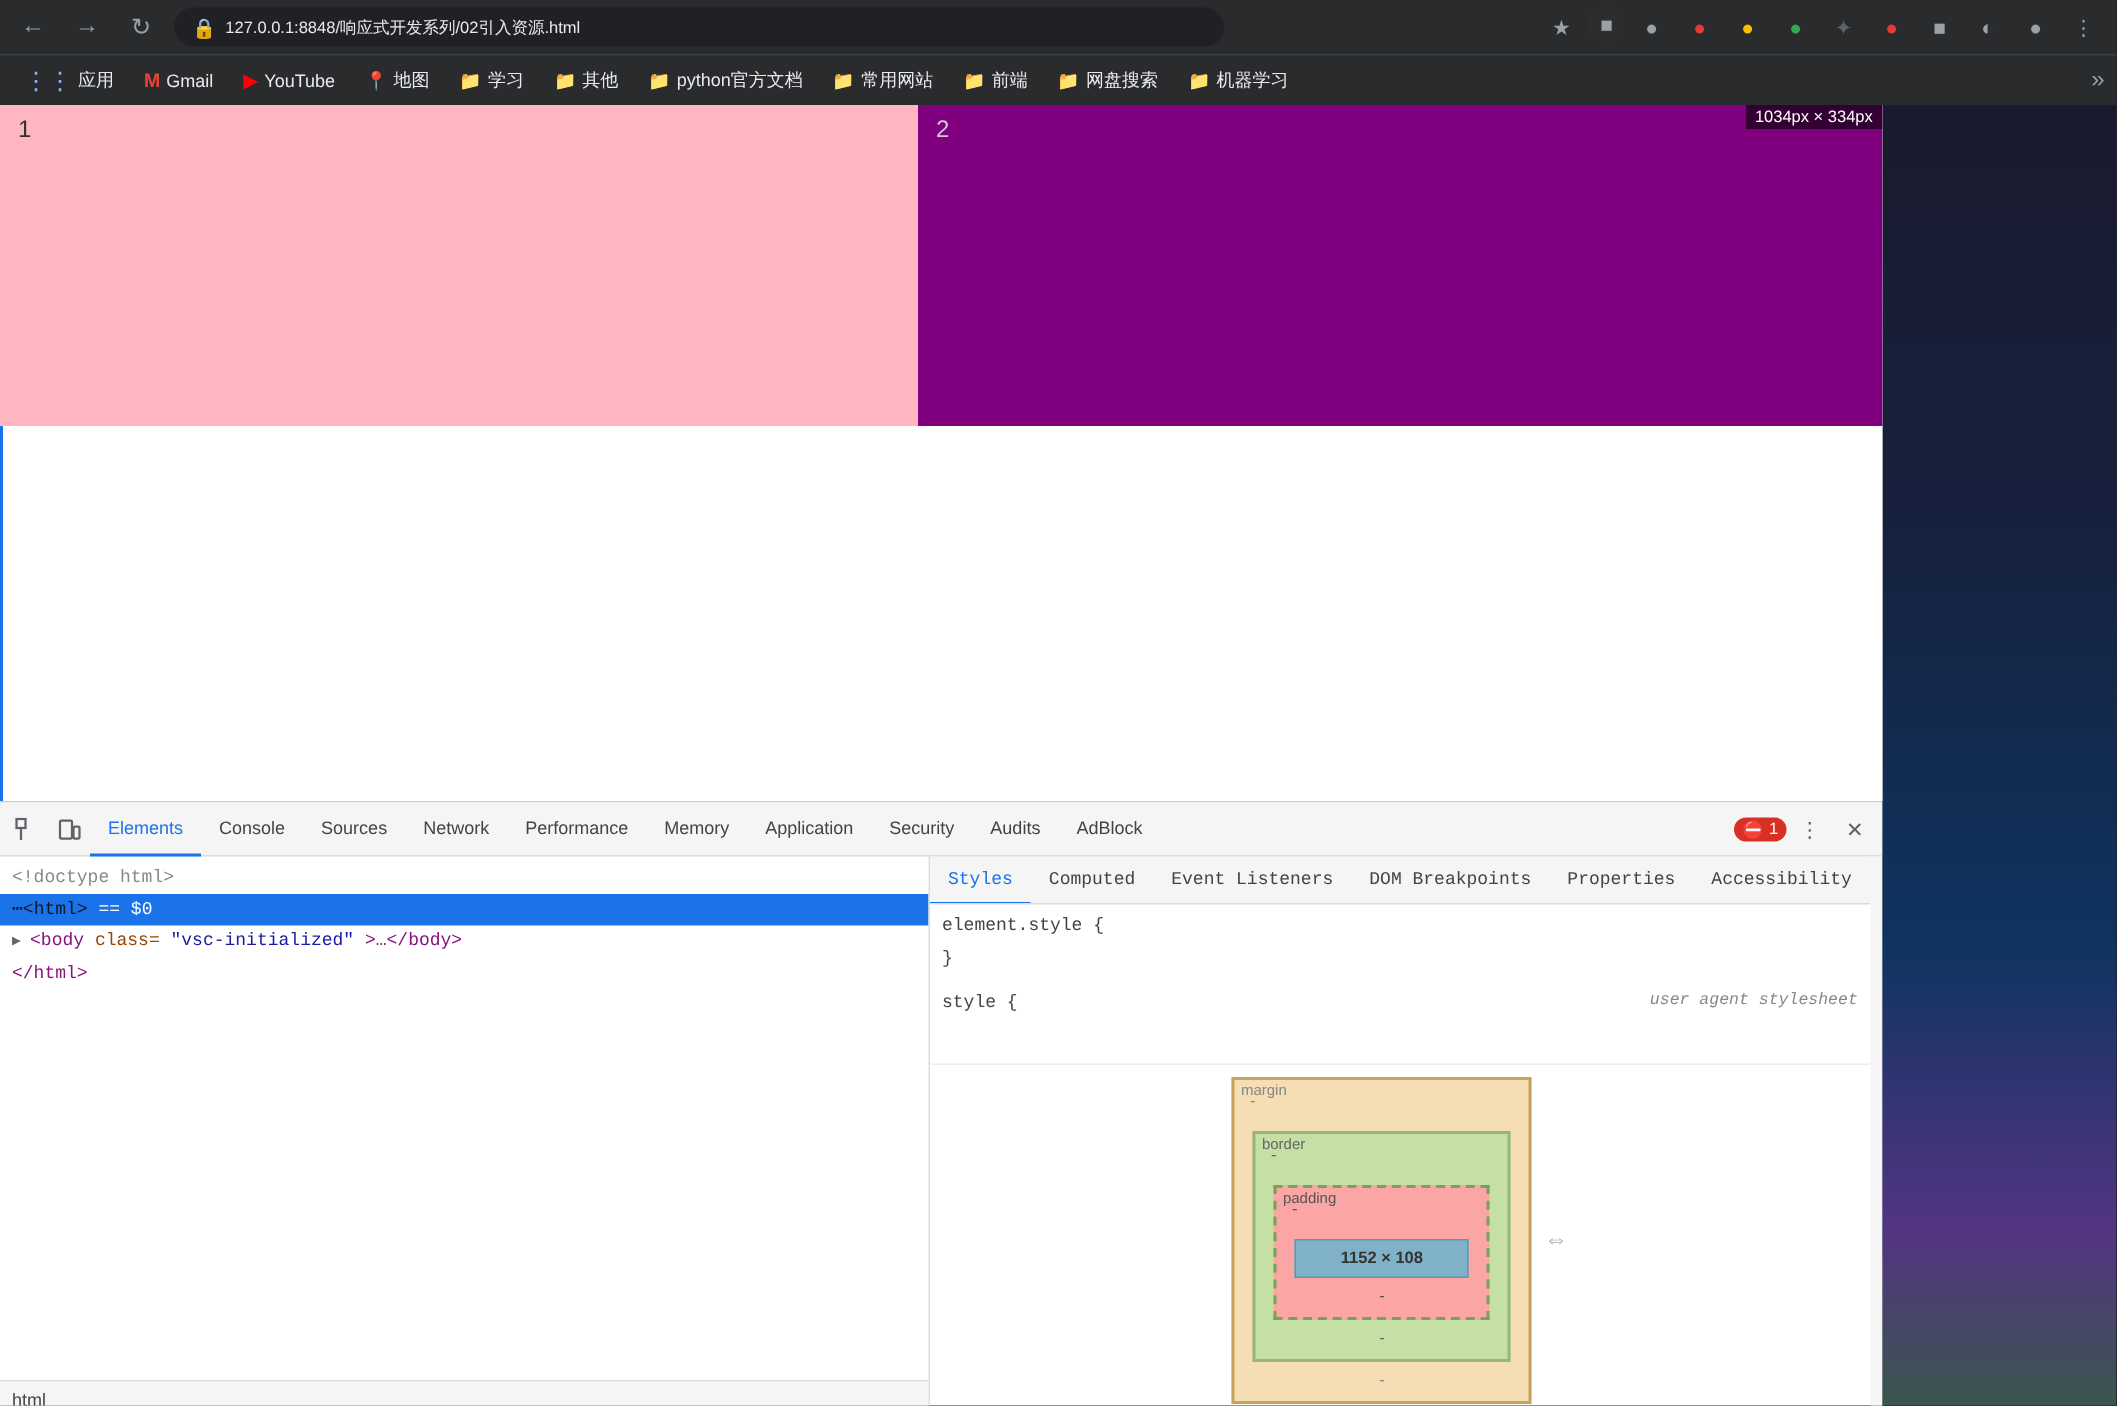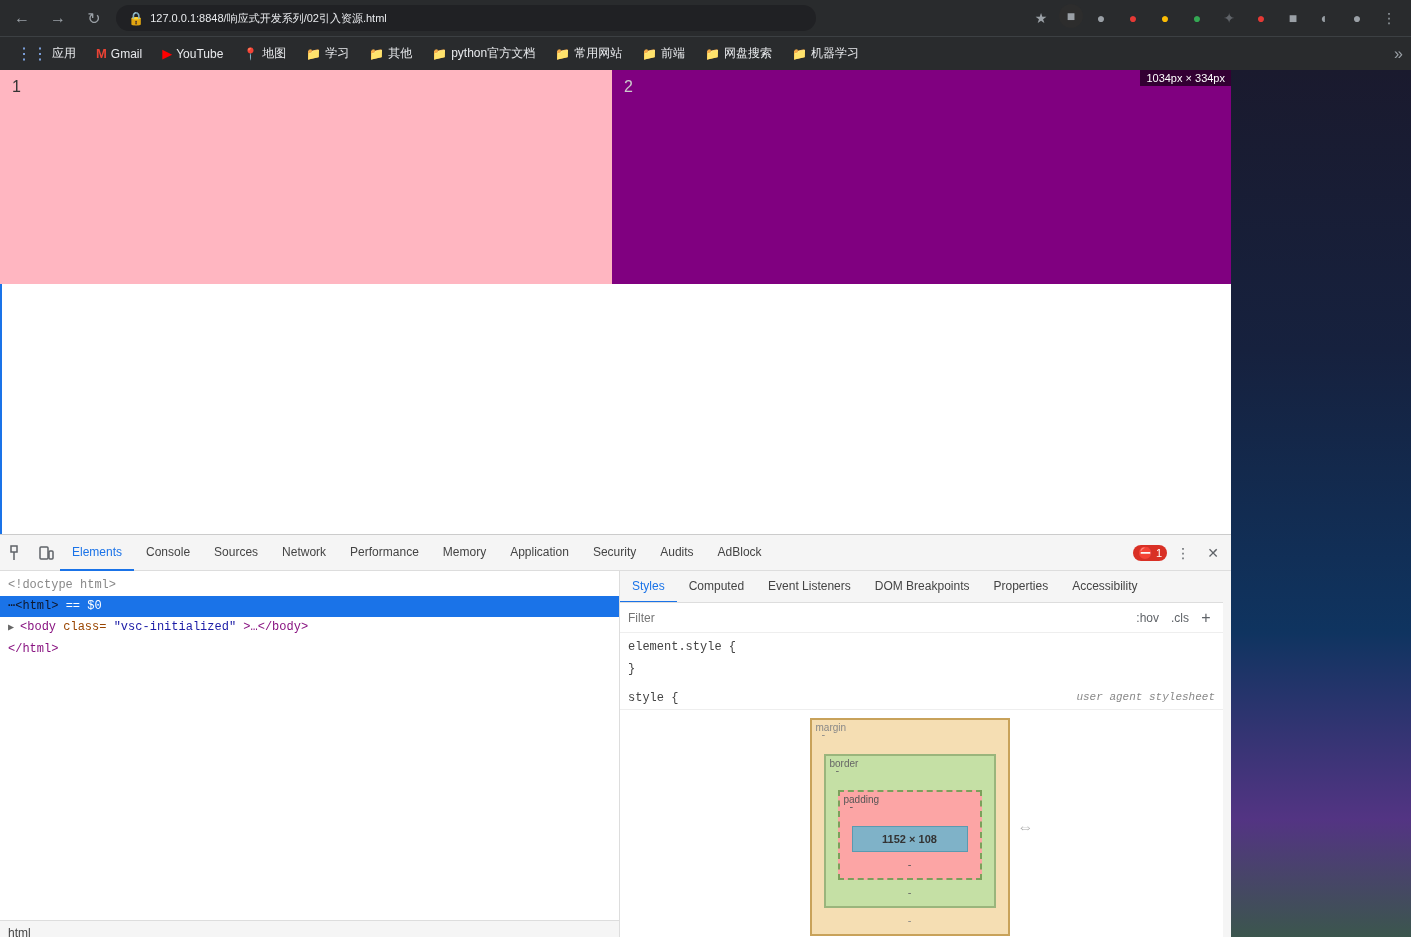--- a/index.html
+++ b/index.html
@@ -56,21 +56,21 @@
     .attr-name { color: #994500; }
     .attr-val { color: #1a1aa6; }
     .comment { color: #888; }
     .dom-footer { height: 24px; background: #f5f5f5; border-top: 1px solid #ddd; display: flex; align-items: center; padding: 0 8px; font-size: 12px; color: #444; }
 
     
     .styles-panel { flex: 1; display: flex; flex-direction: column; overflow: hidden; }
     
     
     .sub-tabs { height: 32px; display: flex; align-items: center; border-bottom: 1px solid #ddd; background: #f5f5f5; overflow-x: auto; }
-    .sub-tab { padding: 0 12px; height: 32px; display: flex; align-items: center; font-size: 12px; color: #444; cursor: pointer; white-space: nowrap; border-bottom: 2px solid transparent; }
+    .sub-tab { padding: 0 12px; height: 32px; display: flex; align-items: center; font-size: 12px; color: #444; cursor: pointer; white-space: nowrap; border-bottom: 2px solid transparent; font-family: Liberation Mono, monospace; }
     .sub-tab.active { color: #1a73e8; border-bottom: 2px solid #1a73e8; }
     
     
     .filter-bar { height: 30px; display: flex; align-items: center; padding: 0 8px; gap: 8px; border-bottom: 1px solid #eee; }
     .filter-input { flex: 1; border: none; outline: none; font-size: 12px; color: #444; background: transparent; }
     .filter-actions { display: flex; gap: 4px; color: #5f6368; font-size: 12px; }
     .filter-action { cursor: pointer; padding: 2px 4px; border-radius: 3px; }
     .add-btn { width: 18px; height: 18px; display: flex; align-items: center; justify-content: center; font-size: 16px; cursor: pointer; color: #5f6368; }
     
     
@@ -260,28 +260,20 @@
 
           <div class="sub-tabs">
             <div class="sub-tab active">Styles</div>
             <div class="sub-tab">Computed</div>
             <div class="sub-tab">Event Listeners</div>
             <div class="sub-tab">DOM Breakpoints</div>
             <div class="sub-tab">Properties</div>
             <div class="sub-tab">Accessibility</div>
           </div>
 
-          <div class="filter-bar">
-            <input class="filter-input" type="text" placeholder="Filter" style="">
-            <div class="filter-actions">
-              <span class="filter-action">:hov</span>
-              <span class="filter-action">.cls</span>
-              <span class="add-btn">+</span>
-            </div>
-          </div>
 
           <div class="css-rules">
             <div class="css-rule">
               <div class="css-line">
                 <span class="css-selector">element.style {</span>
               </div>
               <div class="css-line">
                 <span class="css-brace">}</span>
               </div>
             </div>

